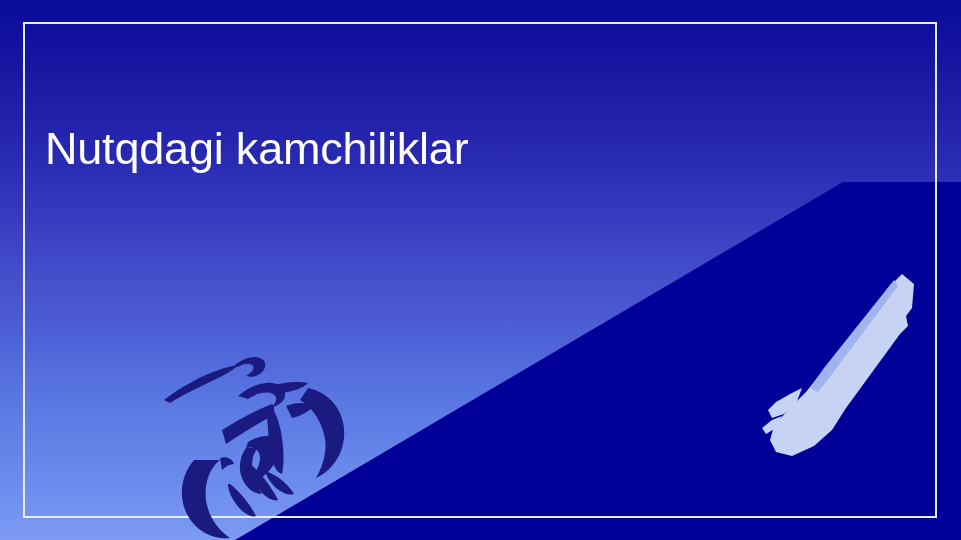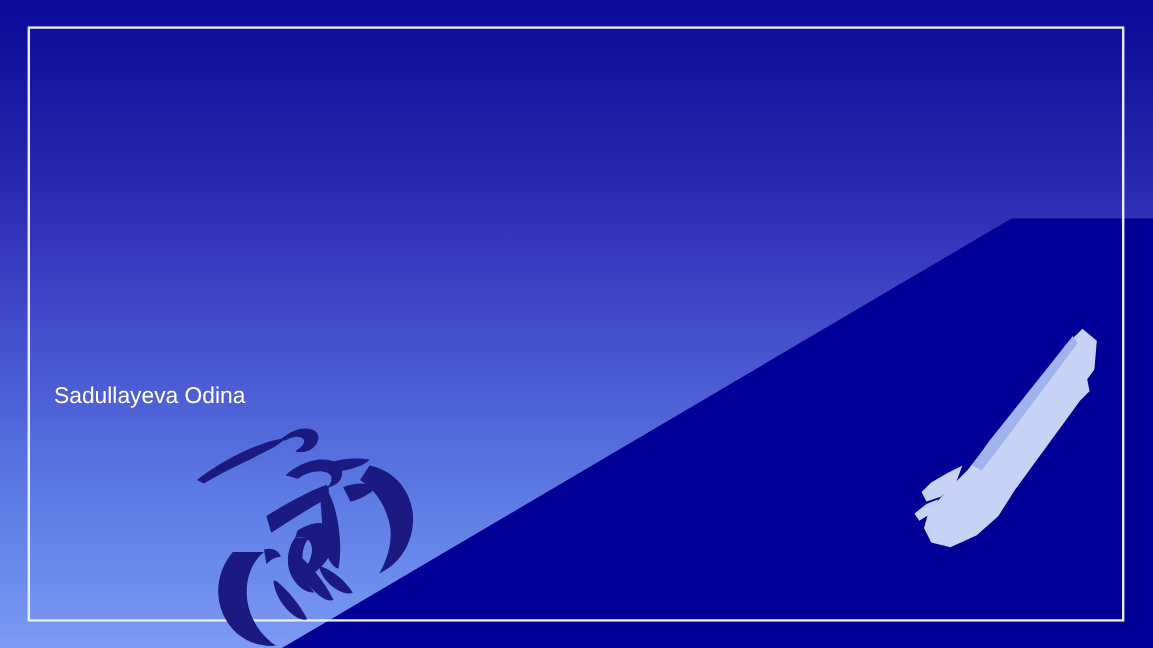--- a/index.html
+++ b/index.html
@@ -142,16 +142,16 @@
                L84 140 L70 162 L52 178 L30 188 L14 184 L8 172
                L12 158 L26 142 L44 124 L96 58 L112 40 L126 20 Z"></path>
 
       <path d="M132 12 L136 18 L70 106 L56 124 L48 120 L62 100 Z" fill="#9fb3ec"></path>
 
       <path d="M28 126 L40 120 L34 136 L22 146 L10 150 L6 142 L14 134 Z"></path>
       <path d="M10 152 L20 148 L14 160 L4 166 L0 160 Z"></path>
     </g>
   </svg>
 
+  <div class="title">Nutqdagi kamchiliklar</div>
 
-  <div class="subtitle">Sadullayeva Odina</div>
 
 </div>
 
 </body></html>

